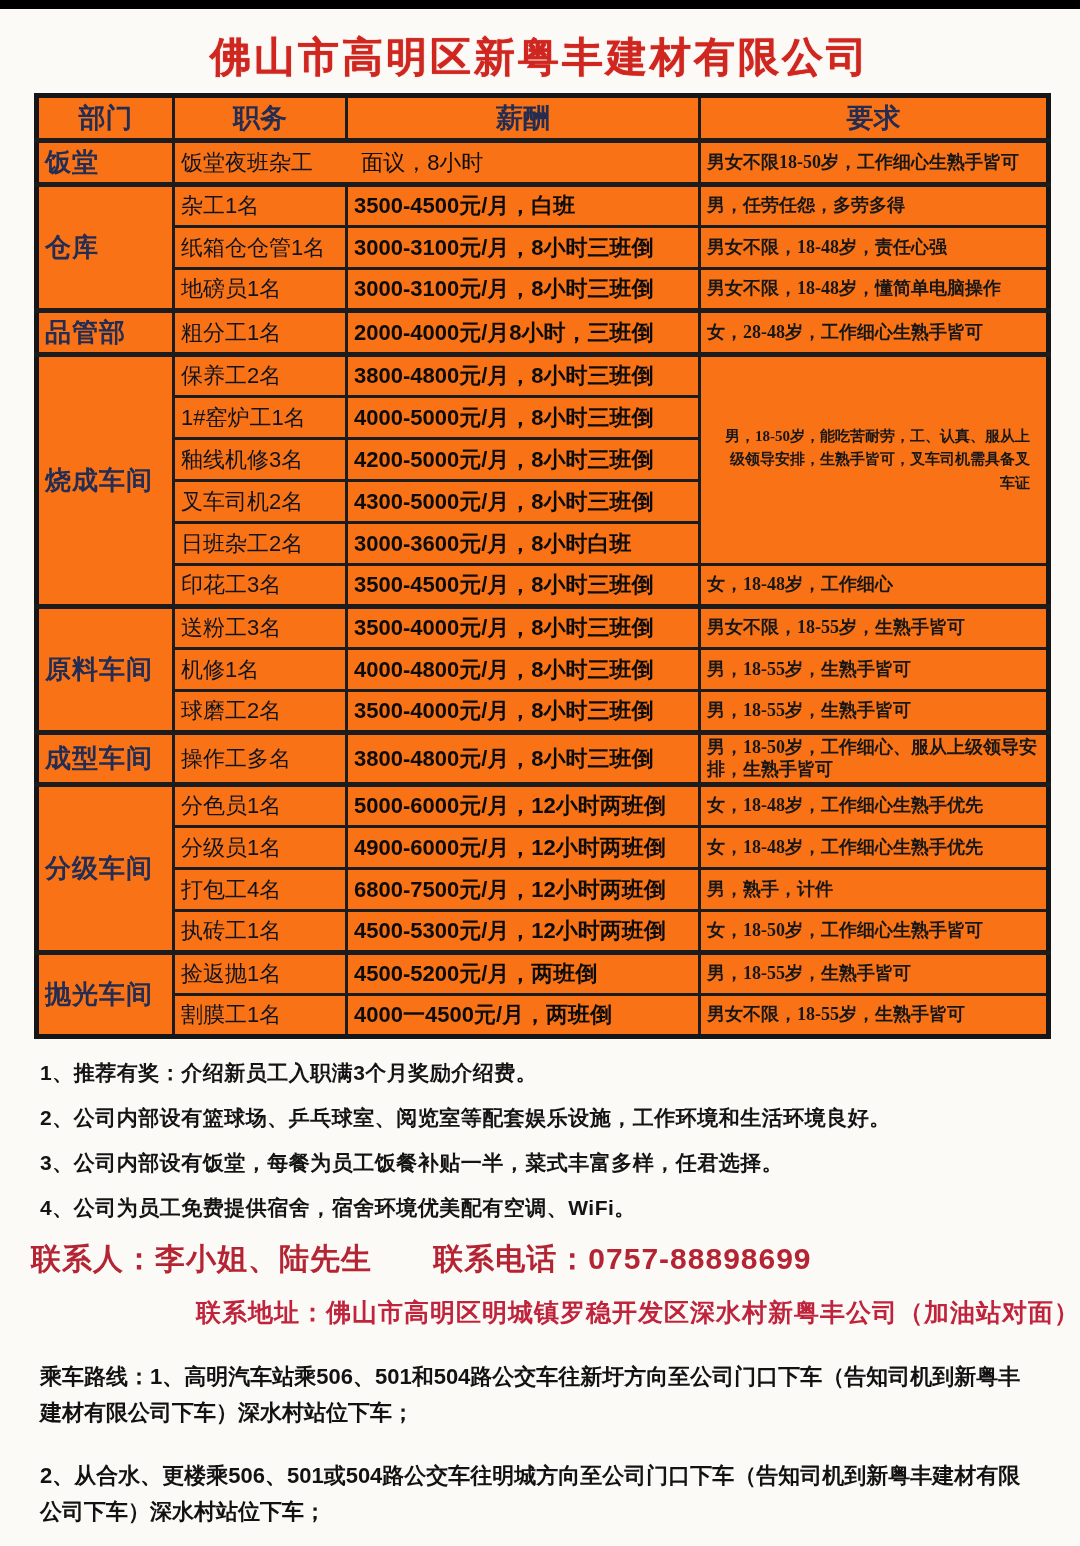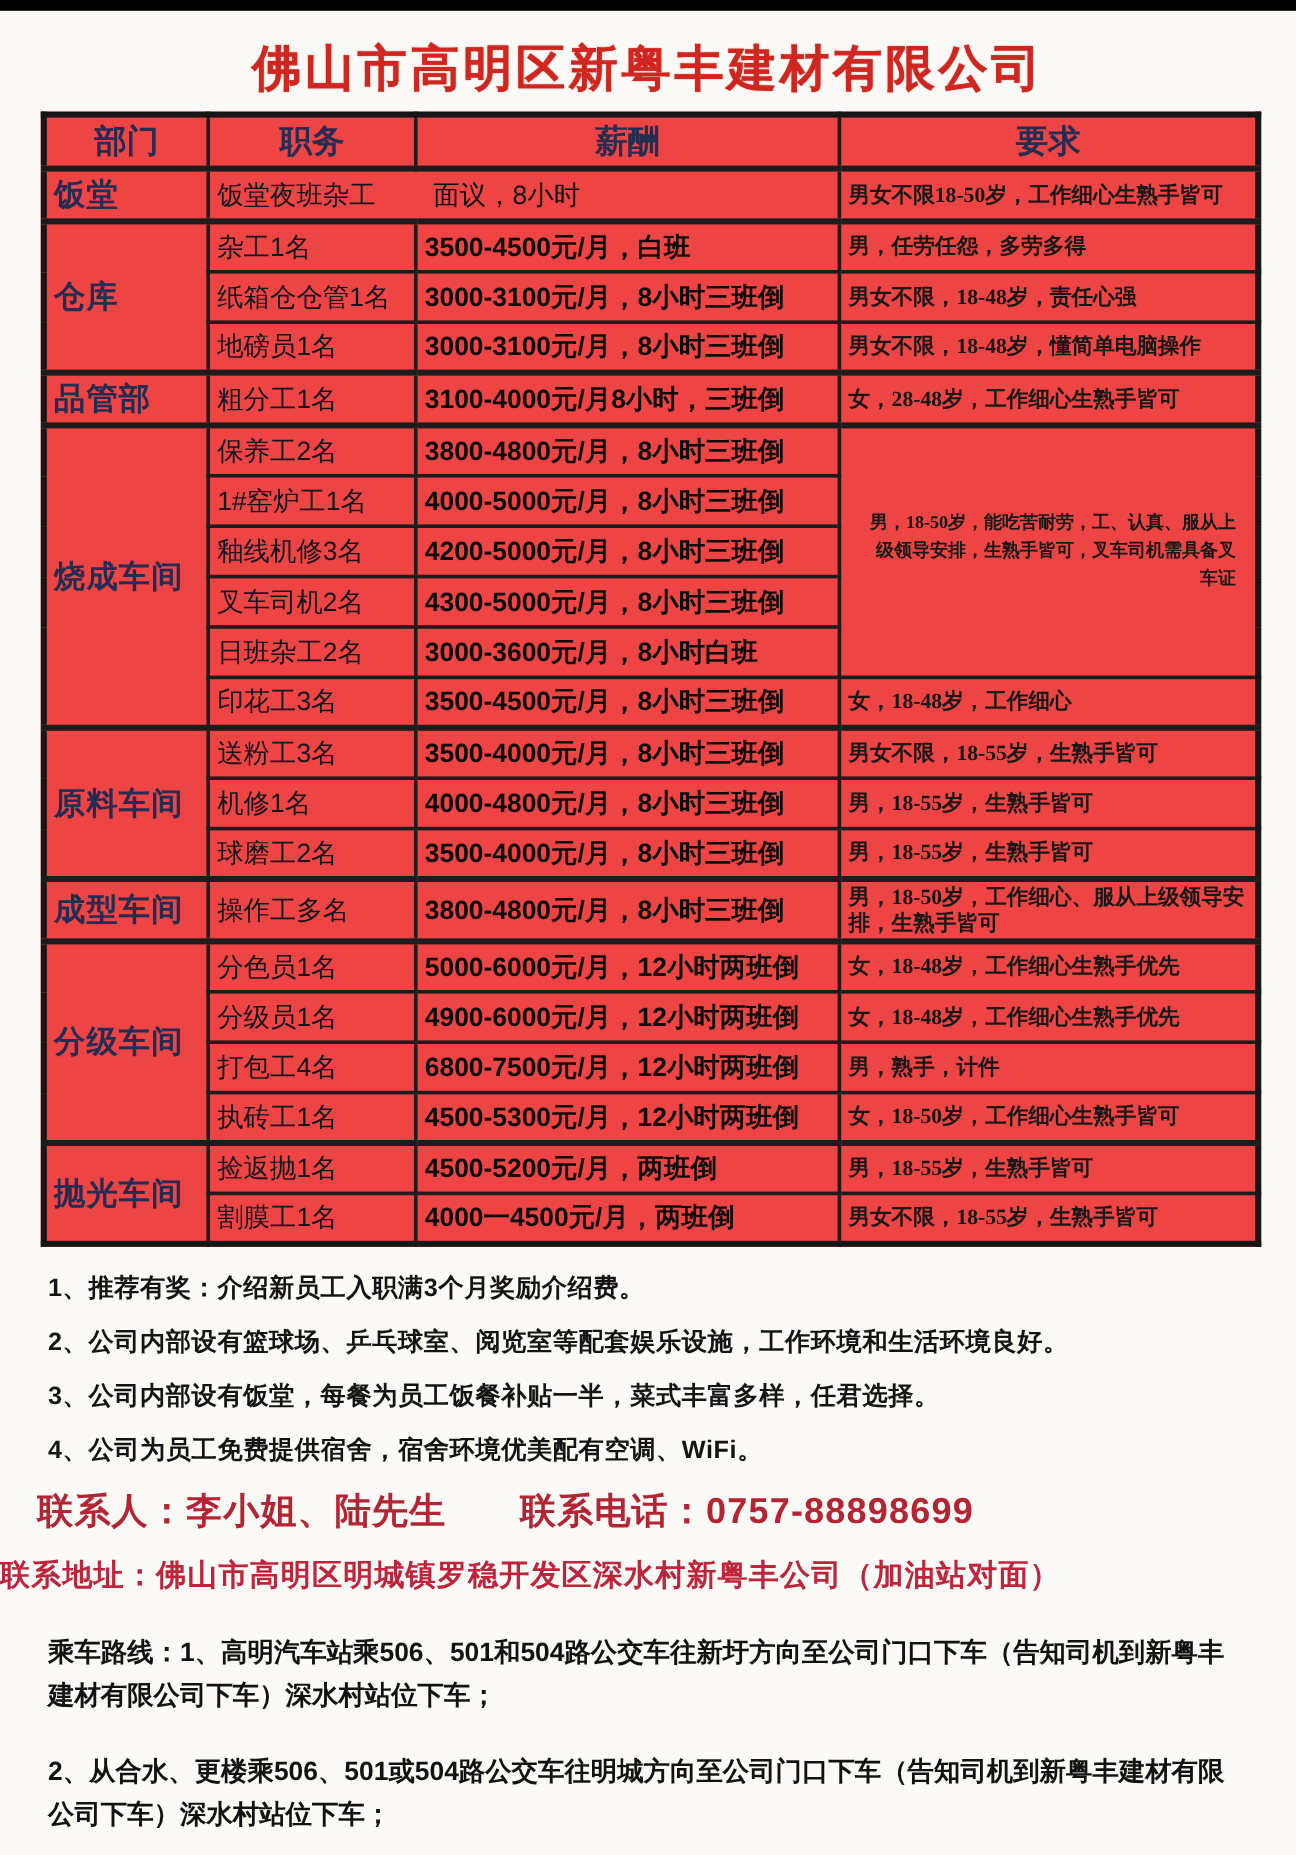--- a/index.html
+++ b/index.html
@@ -23,21 +23,21 @@
     font-weight:bold;
     letter-spacing:3px;
     text-shadow:0 0 1px #cf261f;
   }
   table.jobs {
     margin:4px 0 4px 34px;
     width:1012px;
     border-collapse:collapse;
     table-layout:fixed;
     border:5px solid #161616;
-    background:#ef4444;
+    background:#f97316;
   }
   table.jobs th, table.jobs td {
     border:3px solid #1c1c1c;
     padding:2px 6px;
     overflow:hidden;
   }
   table.jobs thead th {
     height:44px;
     font-size:27px;
     font-weight:bold;
@@ -102,21 +102,21 @@
     margin-top:8px;
     color:#b52433;
     font-size:30px;
     font-weight:bold;
     letter-spacing:1px;
     padding-left:31px;
   }
   .contact-line .phone-part { margin-left:52px; }
   .address-line {
     margin-top:16px;
-    text-align:left;
+    text-align:right;
     color:#c0243c;
     font-size:25px;
     font-weight:bold;
     letter-spacing:1px;
   }
   .routes { margin:30px 42px 30px 40px; }
   .route {
     font-size:22px;
     font-weight:bold;
     color:#121212;
@@ -170,21 +170,21 @@
     </tr>
     <tr>
       <td class="pos">地磅员1名</td>
       <td class="sal">3000-3100元/月，8小时三班倒</td>
       <td class="req">男女不限，18-48岁，懂简单电脑操作</td>
     </tr>
 
     <tr class="group-start">
       <td class="dept">品管部</td>
       <td class="pos">粗分工1名</td>
-      <td class="sal">3100-4000元/月8小时，三班倒</td>
+      <td class="sal">2000-4000元/月8小时，三班倒</td>
       <td class="req">女，28-48岁，工作细心生熟手皆可</td>
     </tr>
 
     <tr class="group-start">
       <td class="dept" rowspan="6">烧成车间</td>
       <td class="pos">保养工2名</td>
       <td class="sal">3800-4800元/月，8小时三班倒</td>
       <td class="req shared" rowspan="5">男，18-50岁，能吃苦耐劳，工、认真、服从上级领导安排，生熟手皆可，叉车司机需具备叉车证</td>
     </tr>
     <tr>

